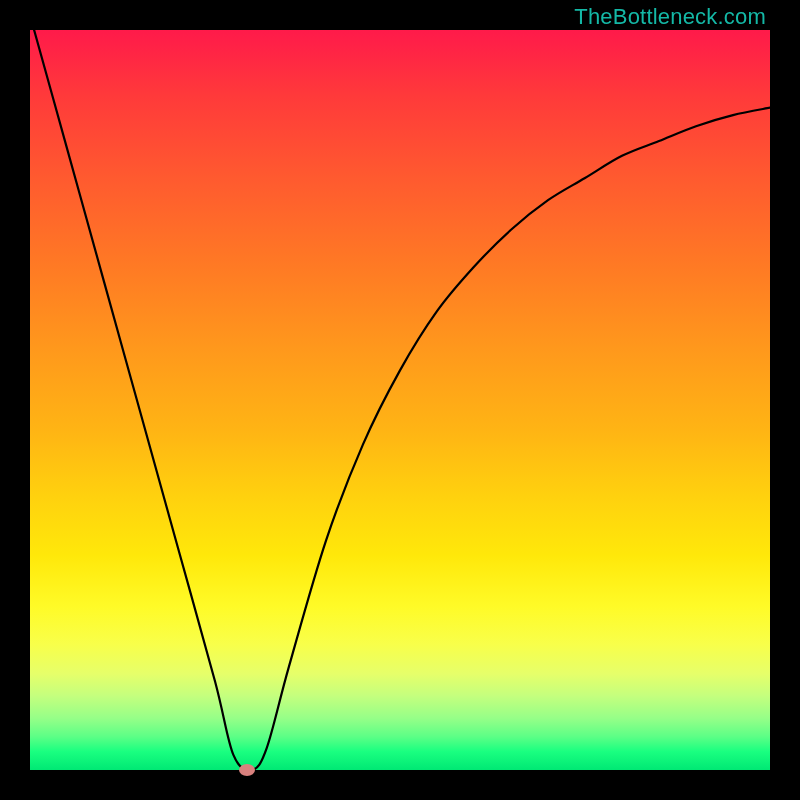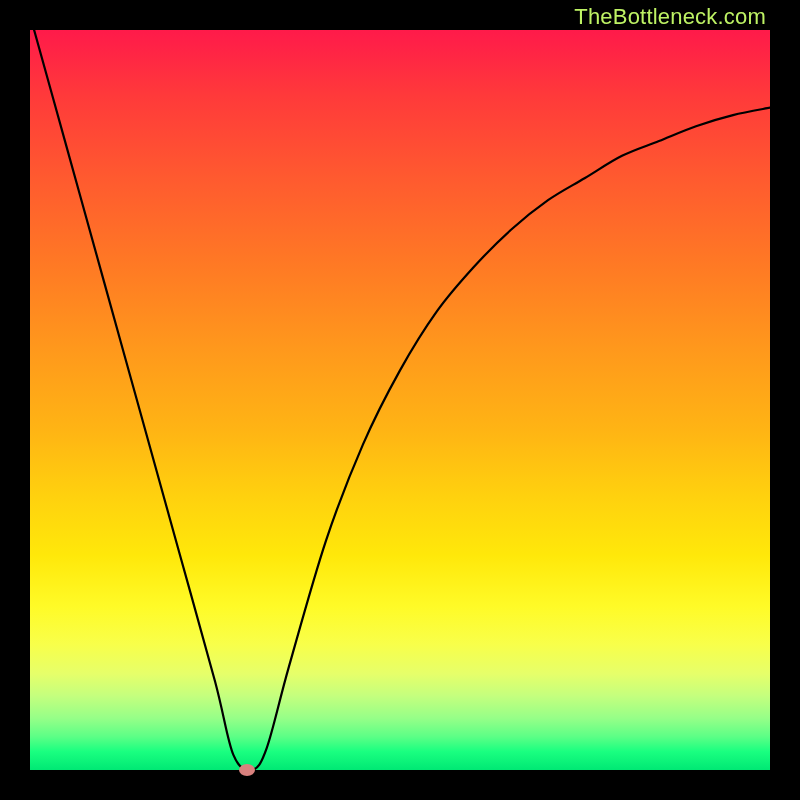--- a/index.html
+++ b/index.html
@@ -39,21 +39,21 @@
       #96ff88 93%,
       #5cff86 95.5%,
       #1aff80 97.5%,
       #00e874 100%
     );
   }
   .watermark {
     position: absolute;
     top: 4px;
     right: 34px;
-    color: #bef264;
+    color: #14b8a6;
     font-size: 22px;
     letter-spacing: 0.2px;
     font-weight: 400;
     user-select: none;
   }
   svg.curve {
     position: absolute;
     left: 0;
     top: 0;
   }

